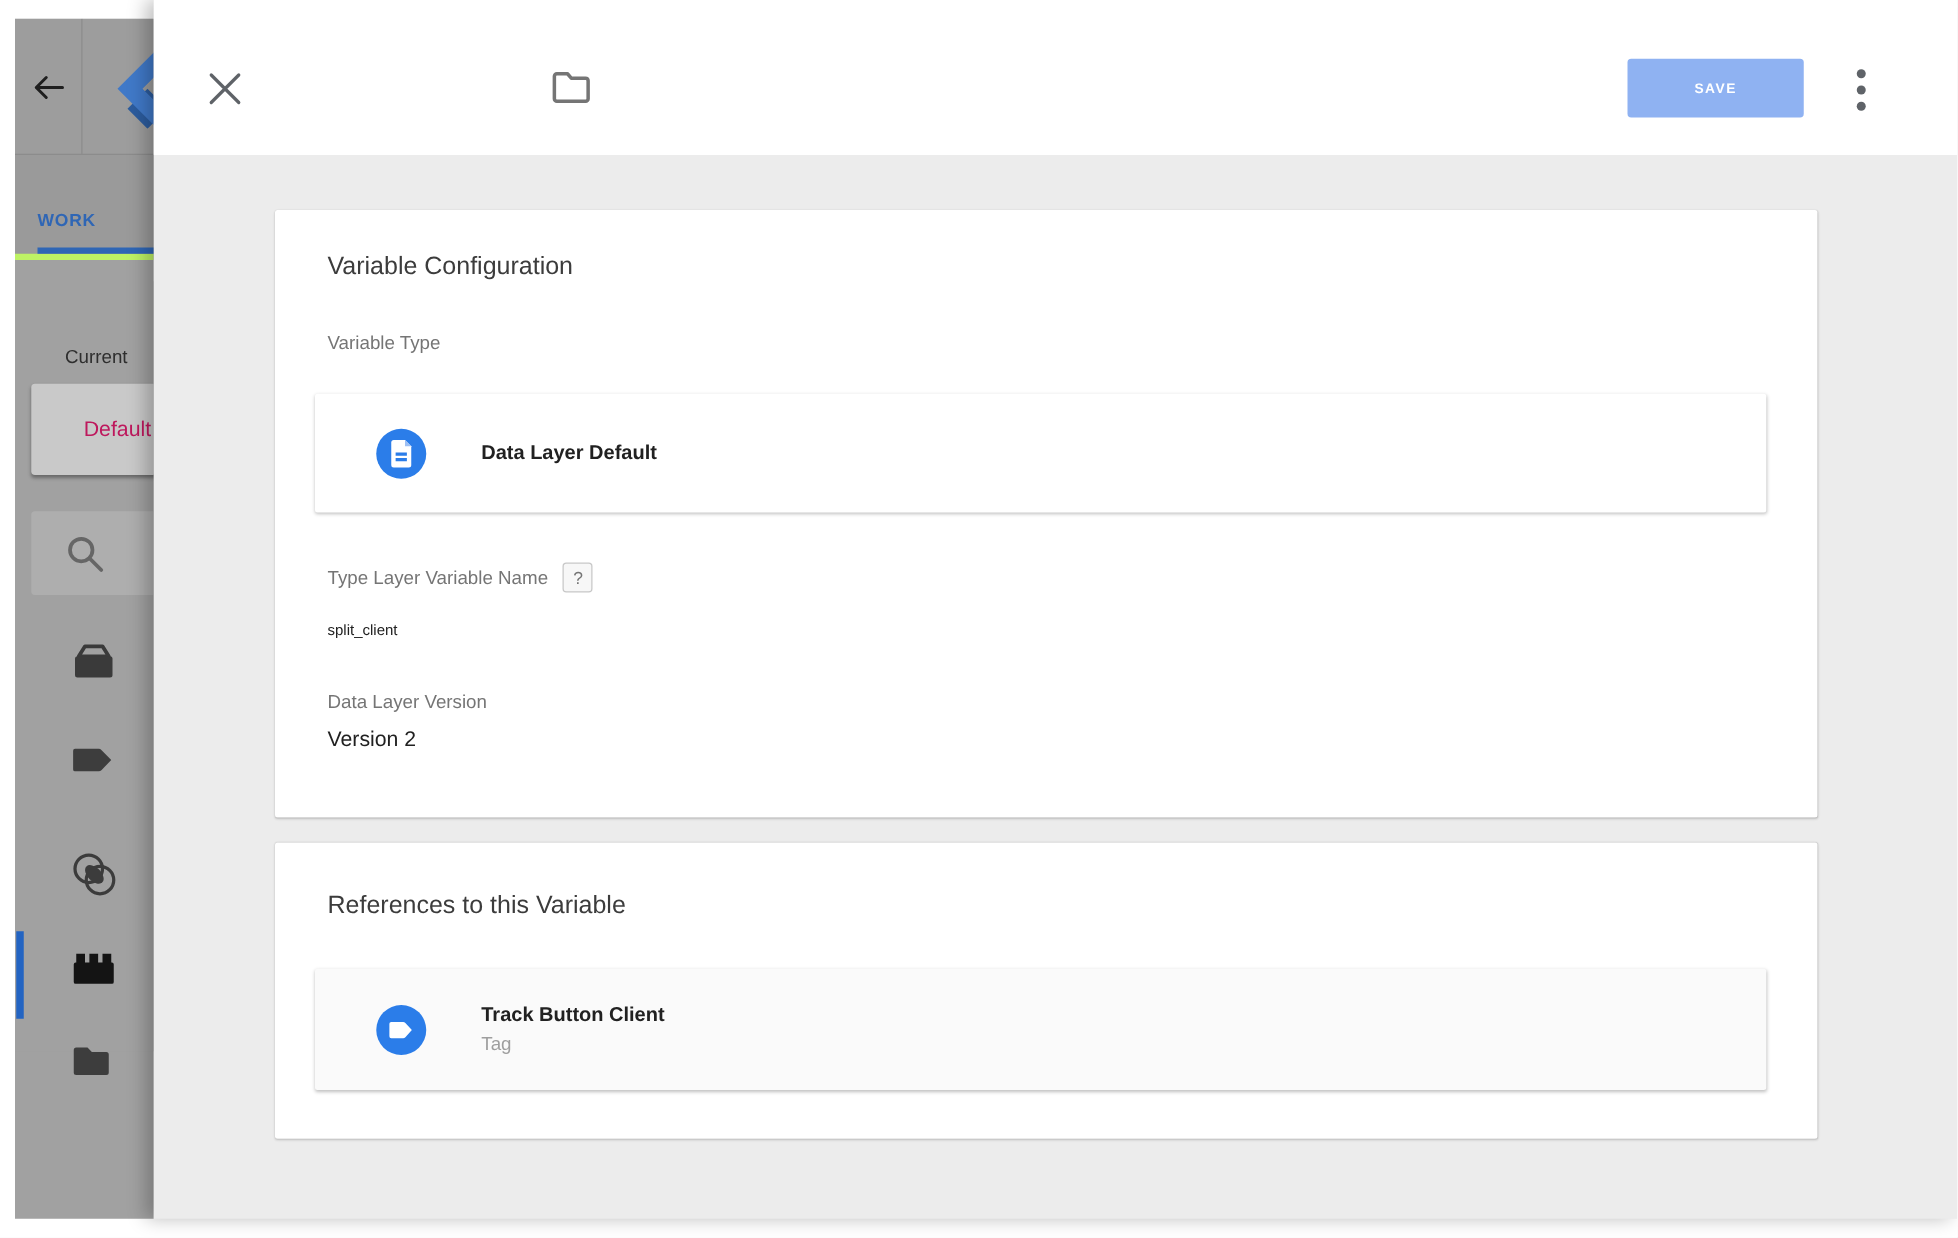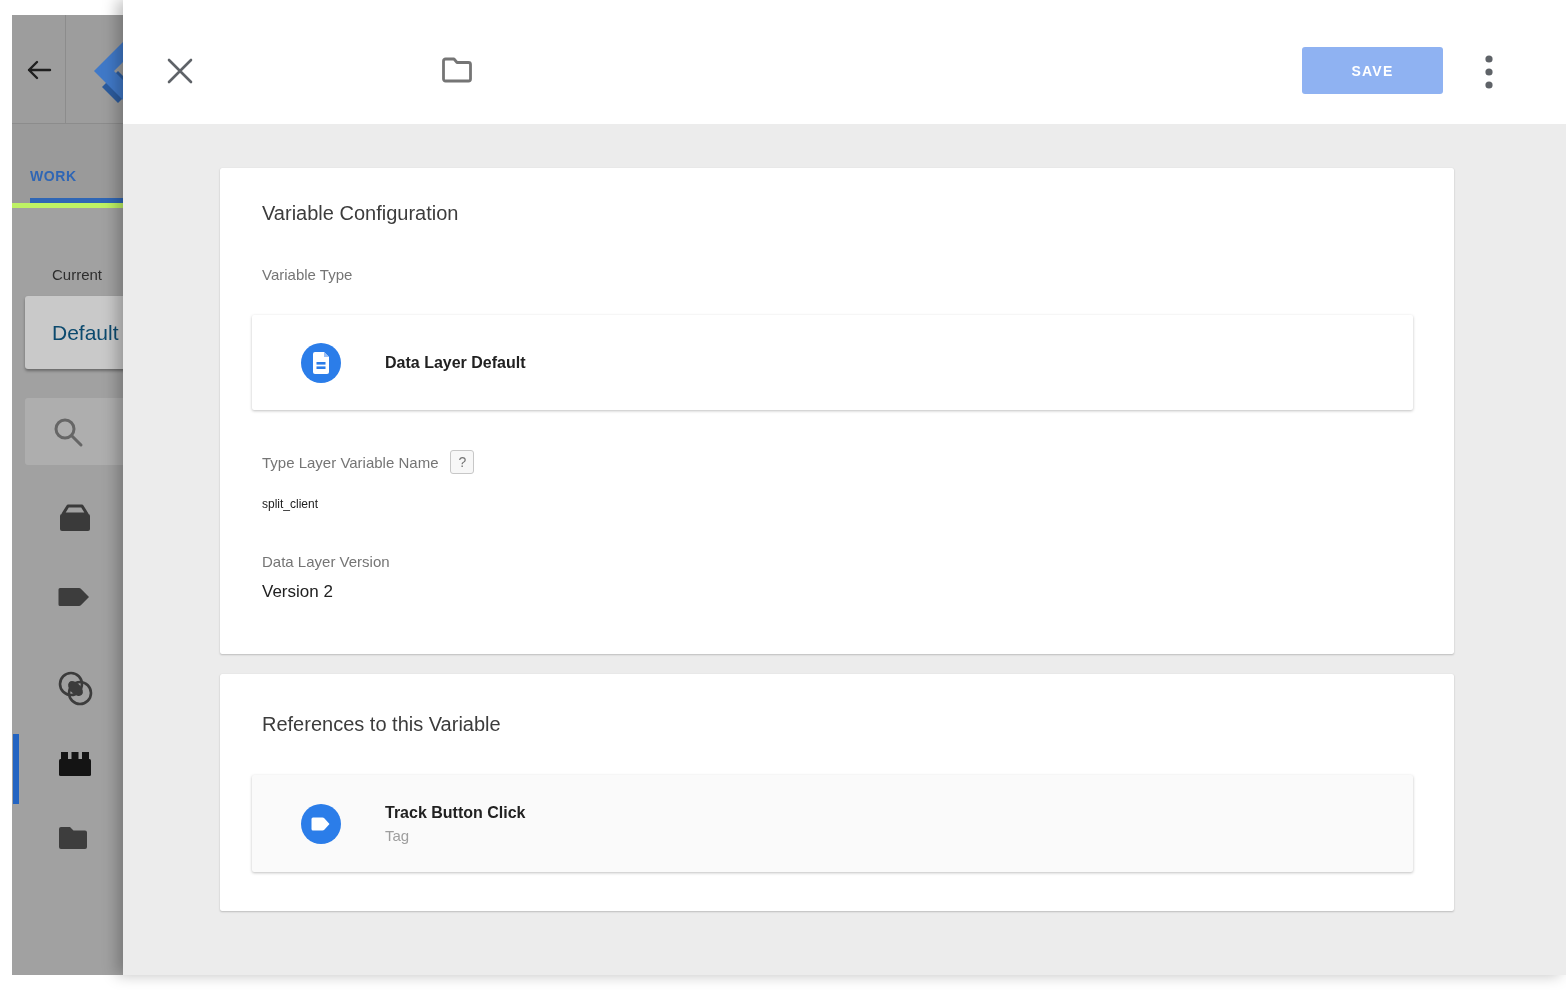--- a/index.html
+++ b/index.html
@@ -26,28 +26,28 @@
   .logo-box { position:absolute; left:74px; top:26px; }
   .tabstrip {
     position:absolute; left:0; top:109px; width:100%; height:84px;
     background:#9a9a9a; border-bottom:5px solid #bef264;
   }
   .tab-label {
     position:absolute; left:18px; top:44px; font-size:14px; font-weight:bold;
     letter-spacing:.6px; color:#2f66b5; white-space:nowrap;
   }
   .tab-underline { position:absolute; left:18px; bottom:0; width:100px; height:5px; background:#2f66b5; }
-  .side-body { position:absolute; left:0; top:199px; width:100%; height:616px; background:#a1a1a1; }
+  .side-body { position:absolute; left:0; top:210px; width:100%; height:616px; background:#a1a1a1; }
   .current-label { position:absolute; left:40px; top:52px; font-size:15px; color:#2e2e2e; white-space:nowrap; }
   .ws-card {
     position:absolute; left:13px; top:82px; width:130px; height:73px; background:#c9c9c9;
     border-radius:3px; box-shadow:0 2px 3px rgba(0,0,0,.35); display:flex; align-items:center;
     cursor:pointer;
   }
-  .ws-card span { margin-left:27px; font-size:21px; color:#0c4a6e; white-space:nowrap; }
+  .ws-card span { margin-left:42px; font-size:17px; color:#be185d; white-space:nowrap; }
   .search-card {
     position:absolute; left:13px; top:184px; width:130px; height:67px; background:#aeaeae;
     border-radius:3px; display:flex; align-items:center; cursor:pointer;
   }
   .search-card svg { margin-left:27px; }
   .nav-icon { position:absolute; left:45px; width:36px; height:36px; cursor:pointer; }
   .active-bar { position:absolute; left:1px; top:520px; width:6px; height:70px; background:#2364c2; }
 
   
   .panel {
@@ -56,21 +56,21 @@
   }
   .panel-header { position:absolute; left:0; top:0; width:100%; height:124px; background:#fff; }
   .close-btn { position:absolute; left:42px; top:56px; width:32px; height:32px; cursor:pointer; }
   .title-wrap { position:absolute; left:124px; top:52px; }
   .panel-title { font-size:28px; font-weight:bold; color:#212121; line-height:38px; white-space:nowrap; }
   .title-underline { margin-top:7px; width:168px; height:2px; background:#dcdcdc; }
   .folder-btn { position:absolute; left:317px; top:56px; width:34px; height:30px; cursor:pointer; }
   .save-btn {
     position:absolute; left:1179px; top:47px; width:141px; height:47px;
     background:#8fb2f2; border:none; border-radius:3px; color:#fff;
-    font-family:"Liberation Sans", sans-serif; font-size:14px; font-weight:bold;
+    font-family:"Liberation Sans", sans-serif; font-size:11px; font-weight:bold;
     letter-spacing:1.2px; cursor:pointer;
   }
   .kebab-btn { position:absolute; left:1352px; top:52px; width:28px; height:40px; cursor:pointer;
     display:flex; align-items:center; justify-content:center; }
 
   .panel-body { position:absolute; left:0; top:124px; width:100%; height:851px; padding:44px 0 0 97px; }
   .card {
     width:1234px; background:#fff; border-radius:2px;
     box-shadow:0 1px 2px rgba(0,0,0,.2), 0 0 1px rgba(0,0,0,.1);
     padding:33px 41px 52px 42px;
@@ -247,21 +247,21 @@
       <div class="card ref-card">
         <div class="card-heading">References to this Variable</div>
 
         <div class="ref-row">
           <div class="circle-icon">
             <svg width="22" height="18" viewBox="0 0 22 18">
               <path d="M3 2.5 h9.5 a2.5 2.5 0 0 1 1.8.8 L19.5 9 l-5.2 5.7 a2.5 2.5 0 0 1 -1.8.8 H3 a1.5 1.5 0 0 1 -1.5 -1.5 v-10 A1.5 1.5 0 0 1 3 2.5 z" fill="#fff"></path>
             </svg>
           </div>
           <div class="ref-text">
-            <div class="ref-title">Track Button Click</div>
+            <div class="ref-title">Track Button Client</div>
             <div class="ref-subtitle">Tag</div>
           </div>
         </div>
       </div>
 
     </div>
   </div>
 </div>
 
 </body></html>

